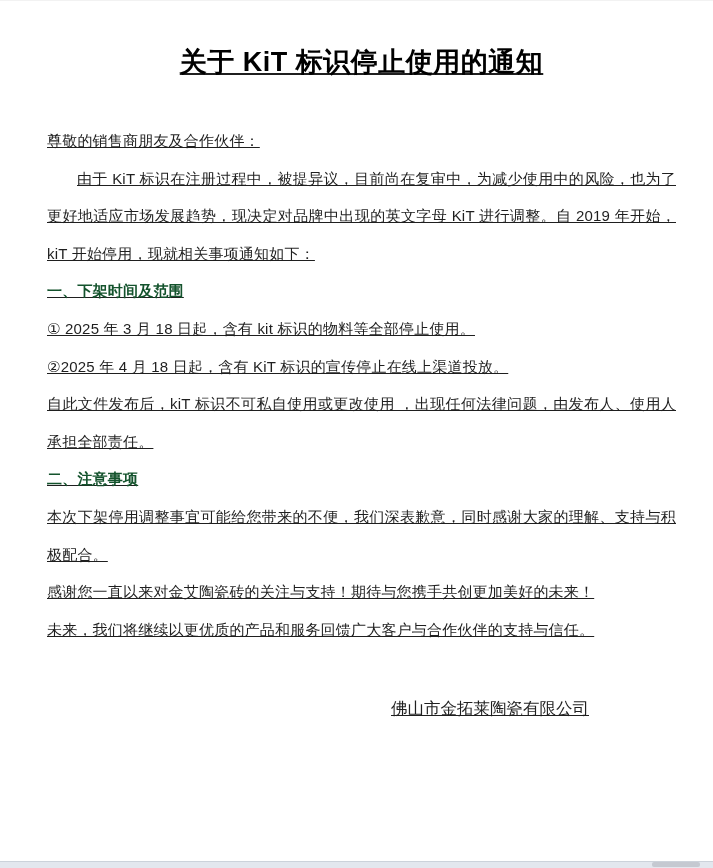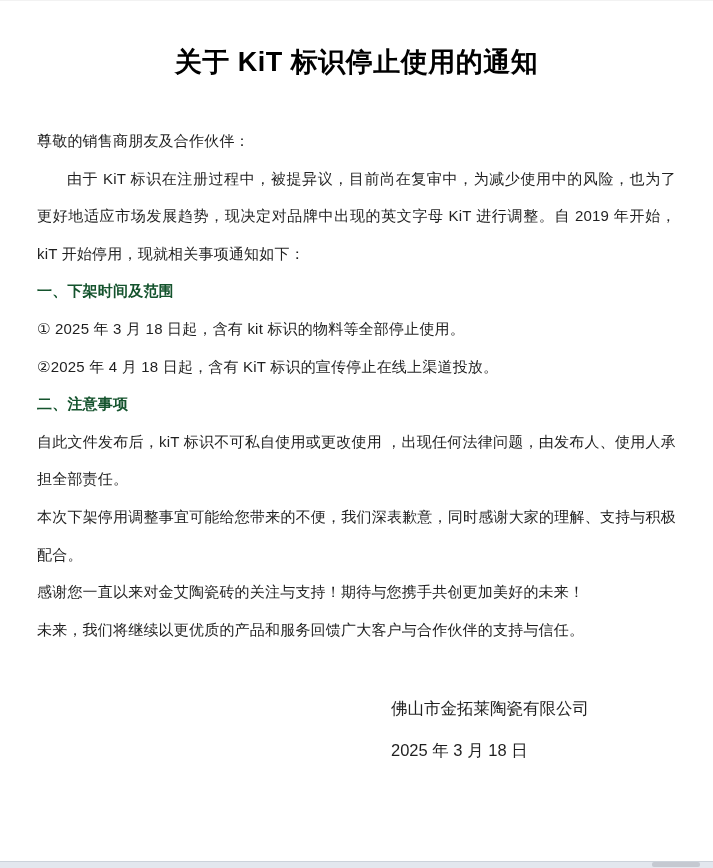--- a/index.html
+++ b/index.html
@@ -9,22 +9,23 @@
     overflow: hidden;
     font-family: "Liberation Sans", "DejaVu Sans", sans-serif;
   }
   .page {
     position: relative;
     width: 713px; height: 868px;
     background: #ffffff;
     border-top: 1px solid #f2f2f2;
   }
   .doc {
-    padding: 45px 37px 0 37px;
+    padding: 45px 37px 0 47px;
     color: #1f1f1f;
+    text-decoration: underline;
   }
   .doc-title {
     text-align: center;
     font-size: 27px;
     line-height: 32px;
     font-weight: bold;
     color: #000000;
     letter-spacing: 0.5px;
     margin-bottom: 44px;
   }
@@ -79,33 +80,32 @@
     <p class="body-line">尊敬的销售商朋友及合作伙伴：</p>
 
     <p class="body-line indent-first">由于 KiT 标识在注册过程中，被提异议，目前尚在复审中，为减少使用中的风险，也为了更好地适应市场发展趋势，现决定对品牌中出现的英文字母 KiT 进行调整。自 2019 年开始，kiT 开始停用，现就相关事项通知如下：</p>
 
     <p class="body-line heading">一、下架时间及范围</p>
 
     <p class="body-line">① 2025 年 3 月 18 日起，含有 kit 标识的物料等全部停止使用。</p>
 
     <p class="body-line">②2025 年 4 月 18 日起，含有 KiT 标识的宣传停止在线上渠道投放。</p>
 
+    <p class="body-line">自此文件发布后，kiT 标识不可私自使用或更改使用 ，出现任何法律问题，由发布人、使用人承担全部责任。</p>
+
     <p class="body-line heading">二、注意事项</p>
-
-    <p class="body-line">自此文件发布后，kiT 标识不可私自使用或更改使用 ，出现任何法律问题，由发布人、使用人承担全部责任。</p>
 
     <p class="body-line">本次下架停用调整事宜可能给您带来的不便，我们深表歉意，同时感谢大家的理解、支持与积极配合。</p>
 
     <p class="body-line">感谢您一直以来对金艾陶瓷砖的关注与支持！期待与您携手共创更加美好的未来！</p>
 
     <p class="body-line">未来，我们将继续以更优质的产品和服务回馈广大客户与合作伙伴的支持与信任。</p>
 
     <div class="signature-block">
       <p class="signature-line">佛山市金拓莱陶瓷有限公司</p>
-      <p class="signature-line">2025 年 3 月 18 日</p>
     </div>
 
   </div>
 
   <div class="bottom-scrollbar">
     <div class="bottom-scrollbar-thumb"></div>
   </div>
 </div>
 
 </body></html>

